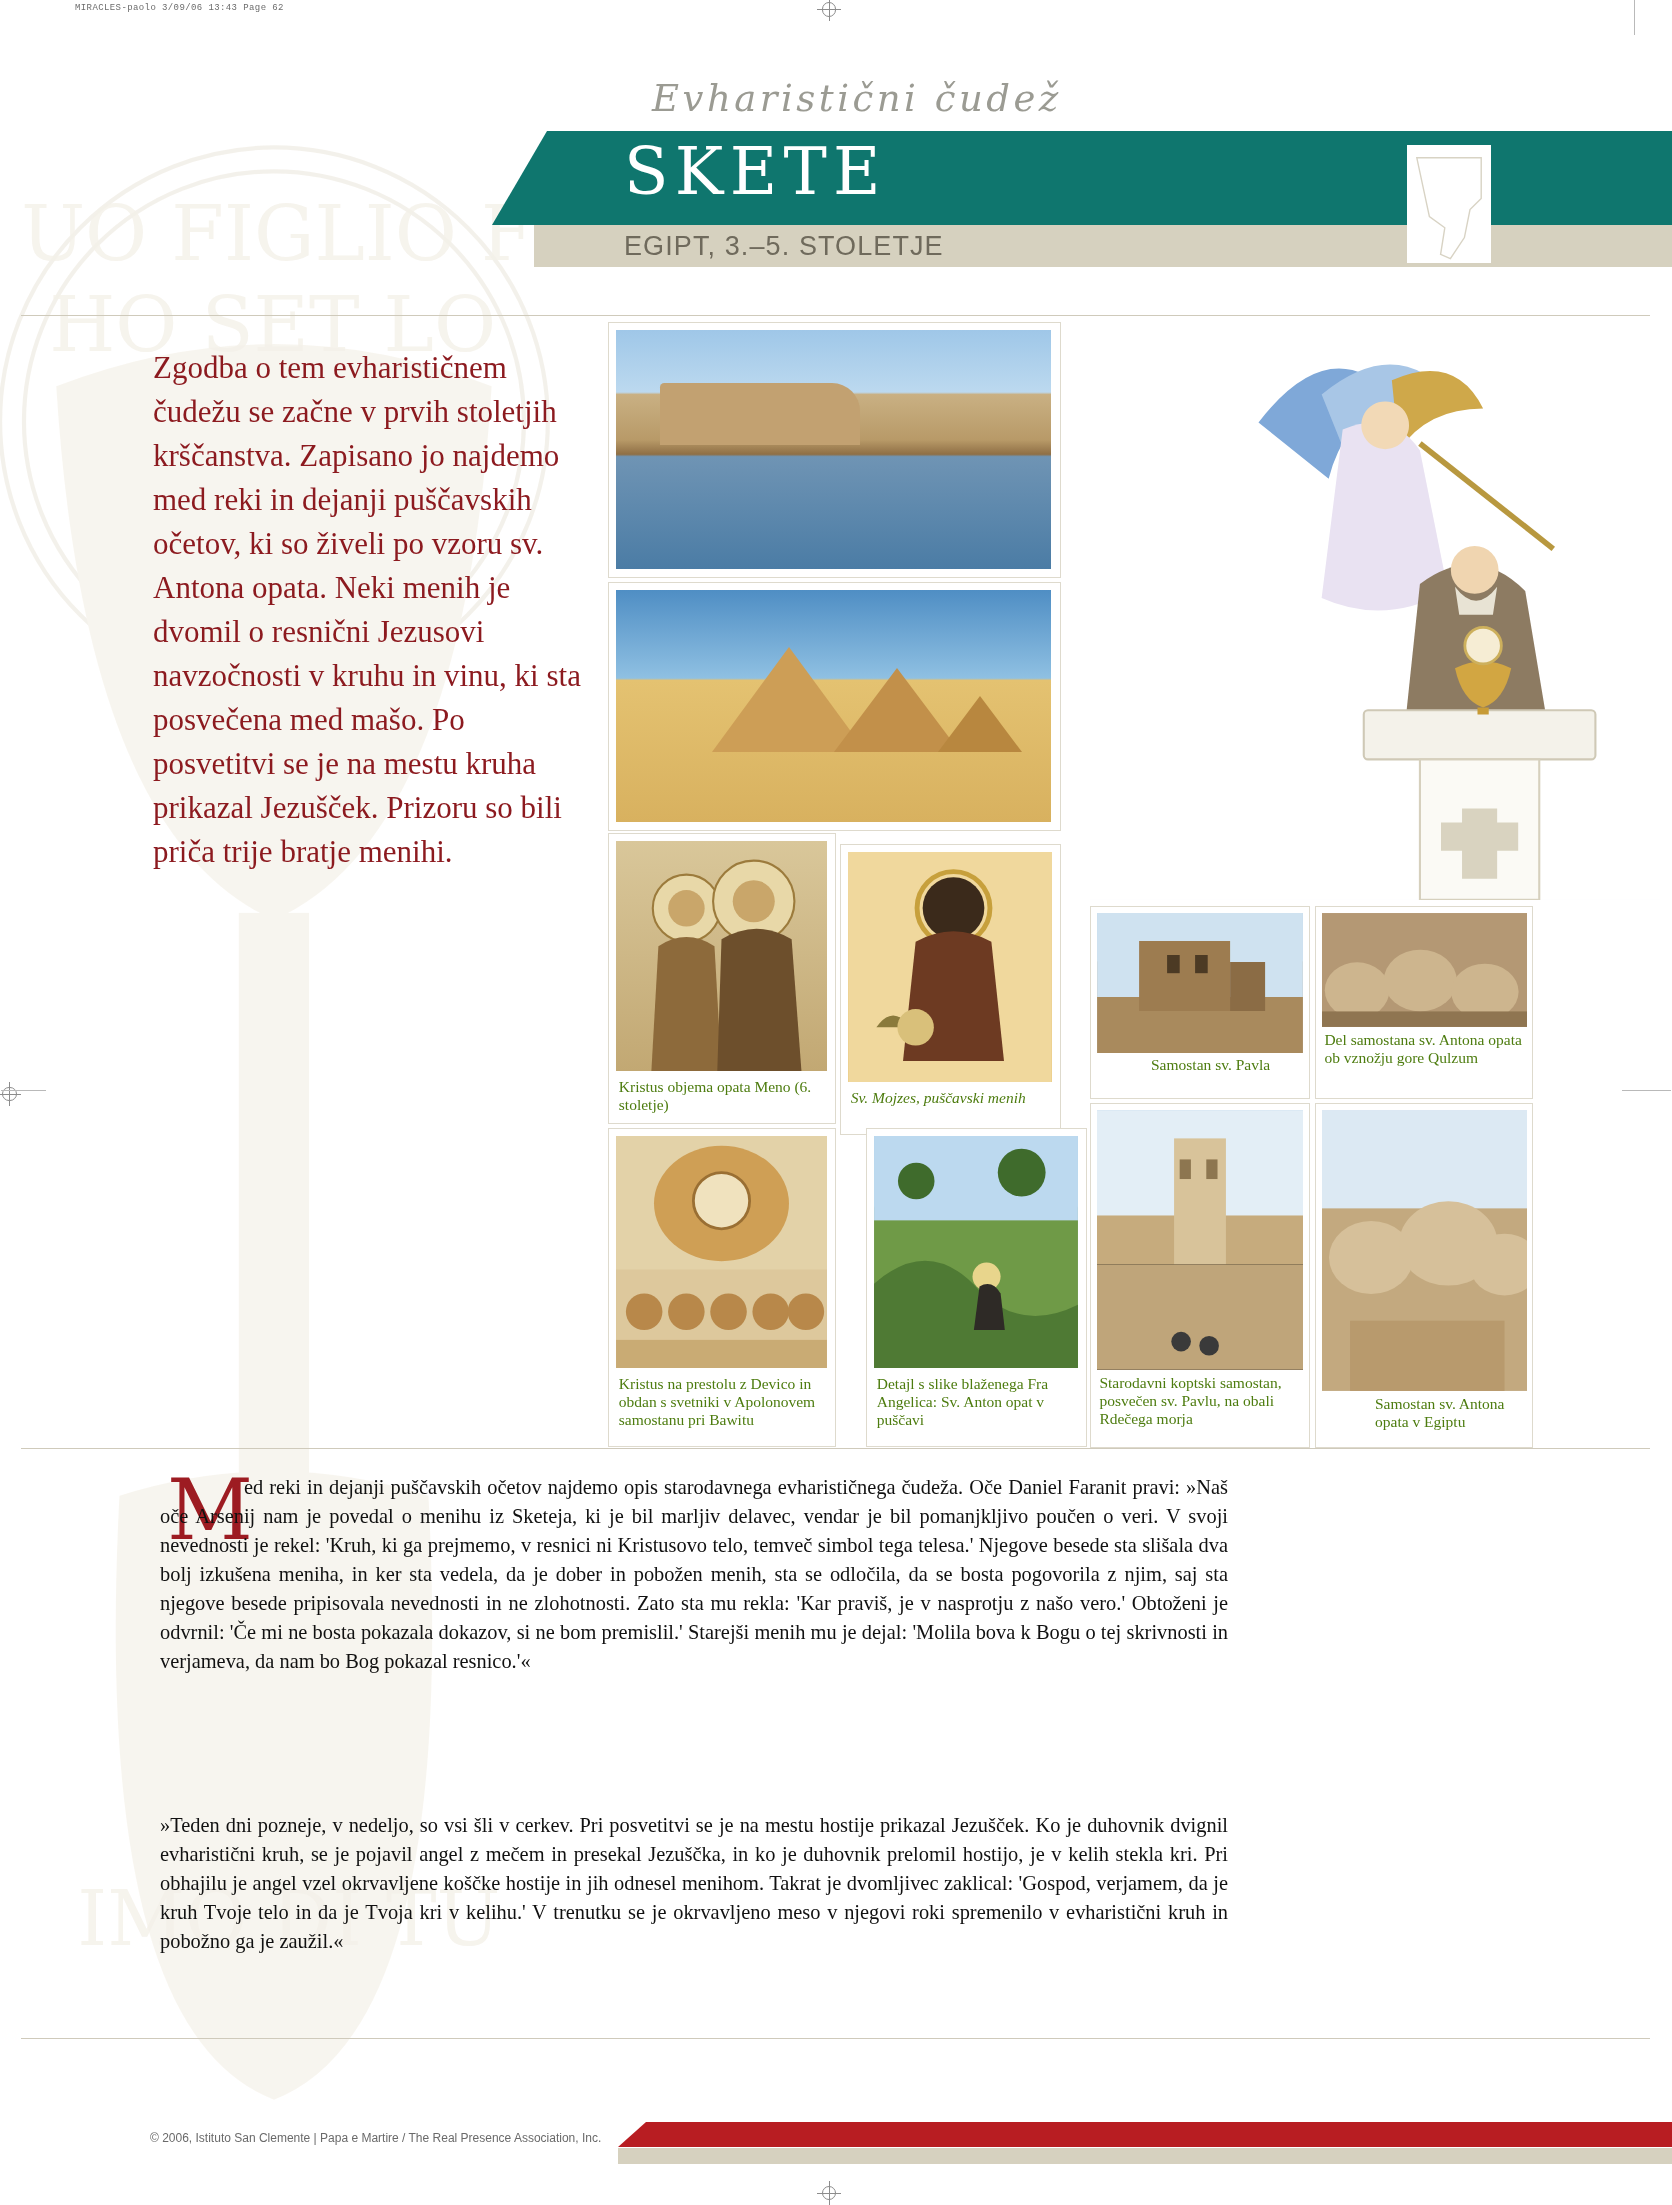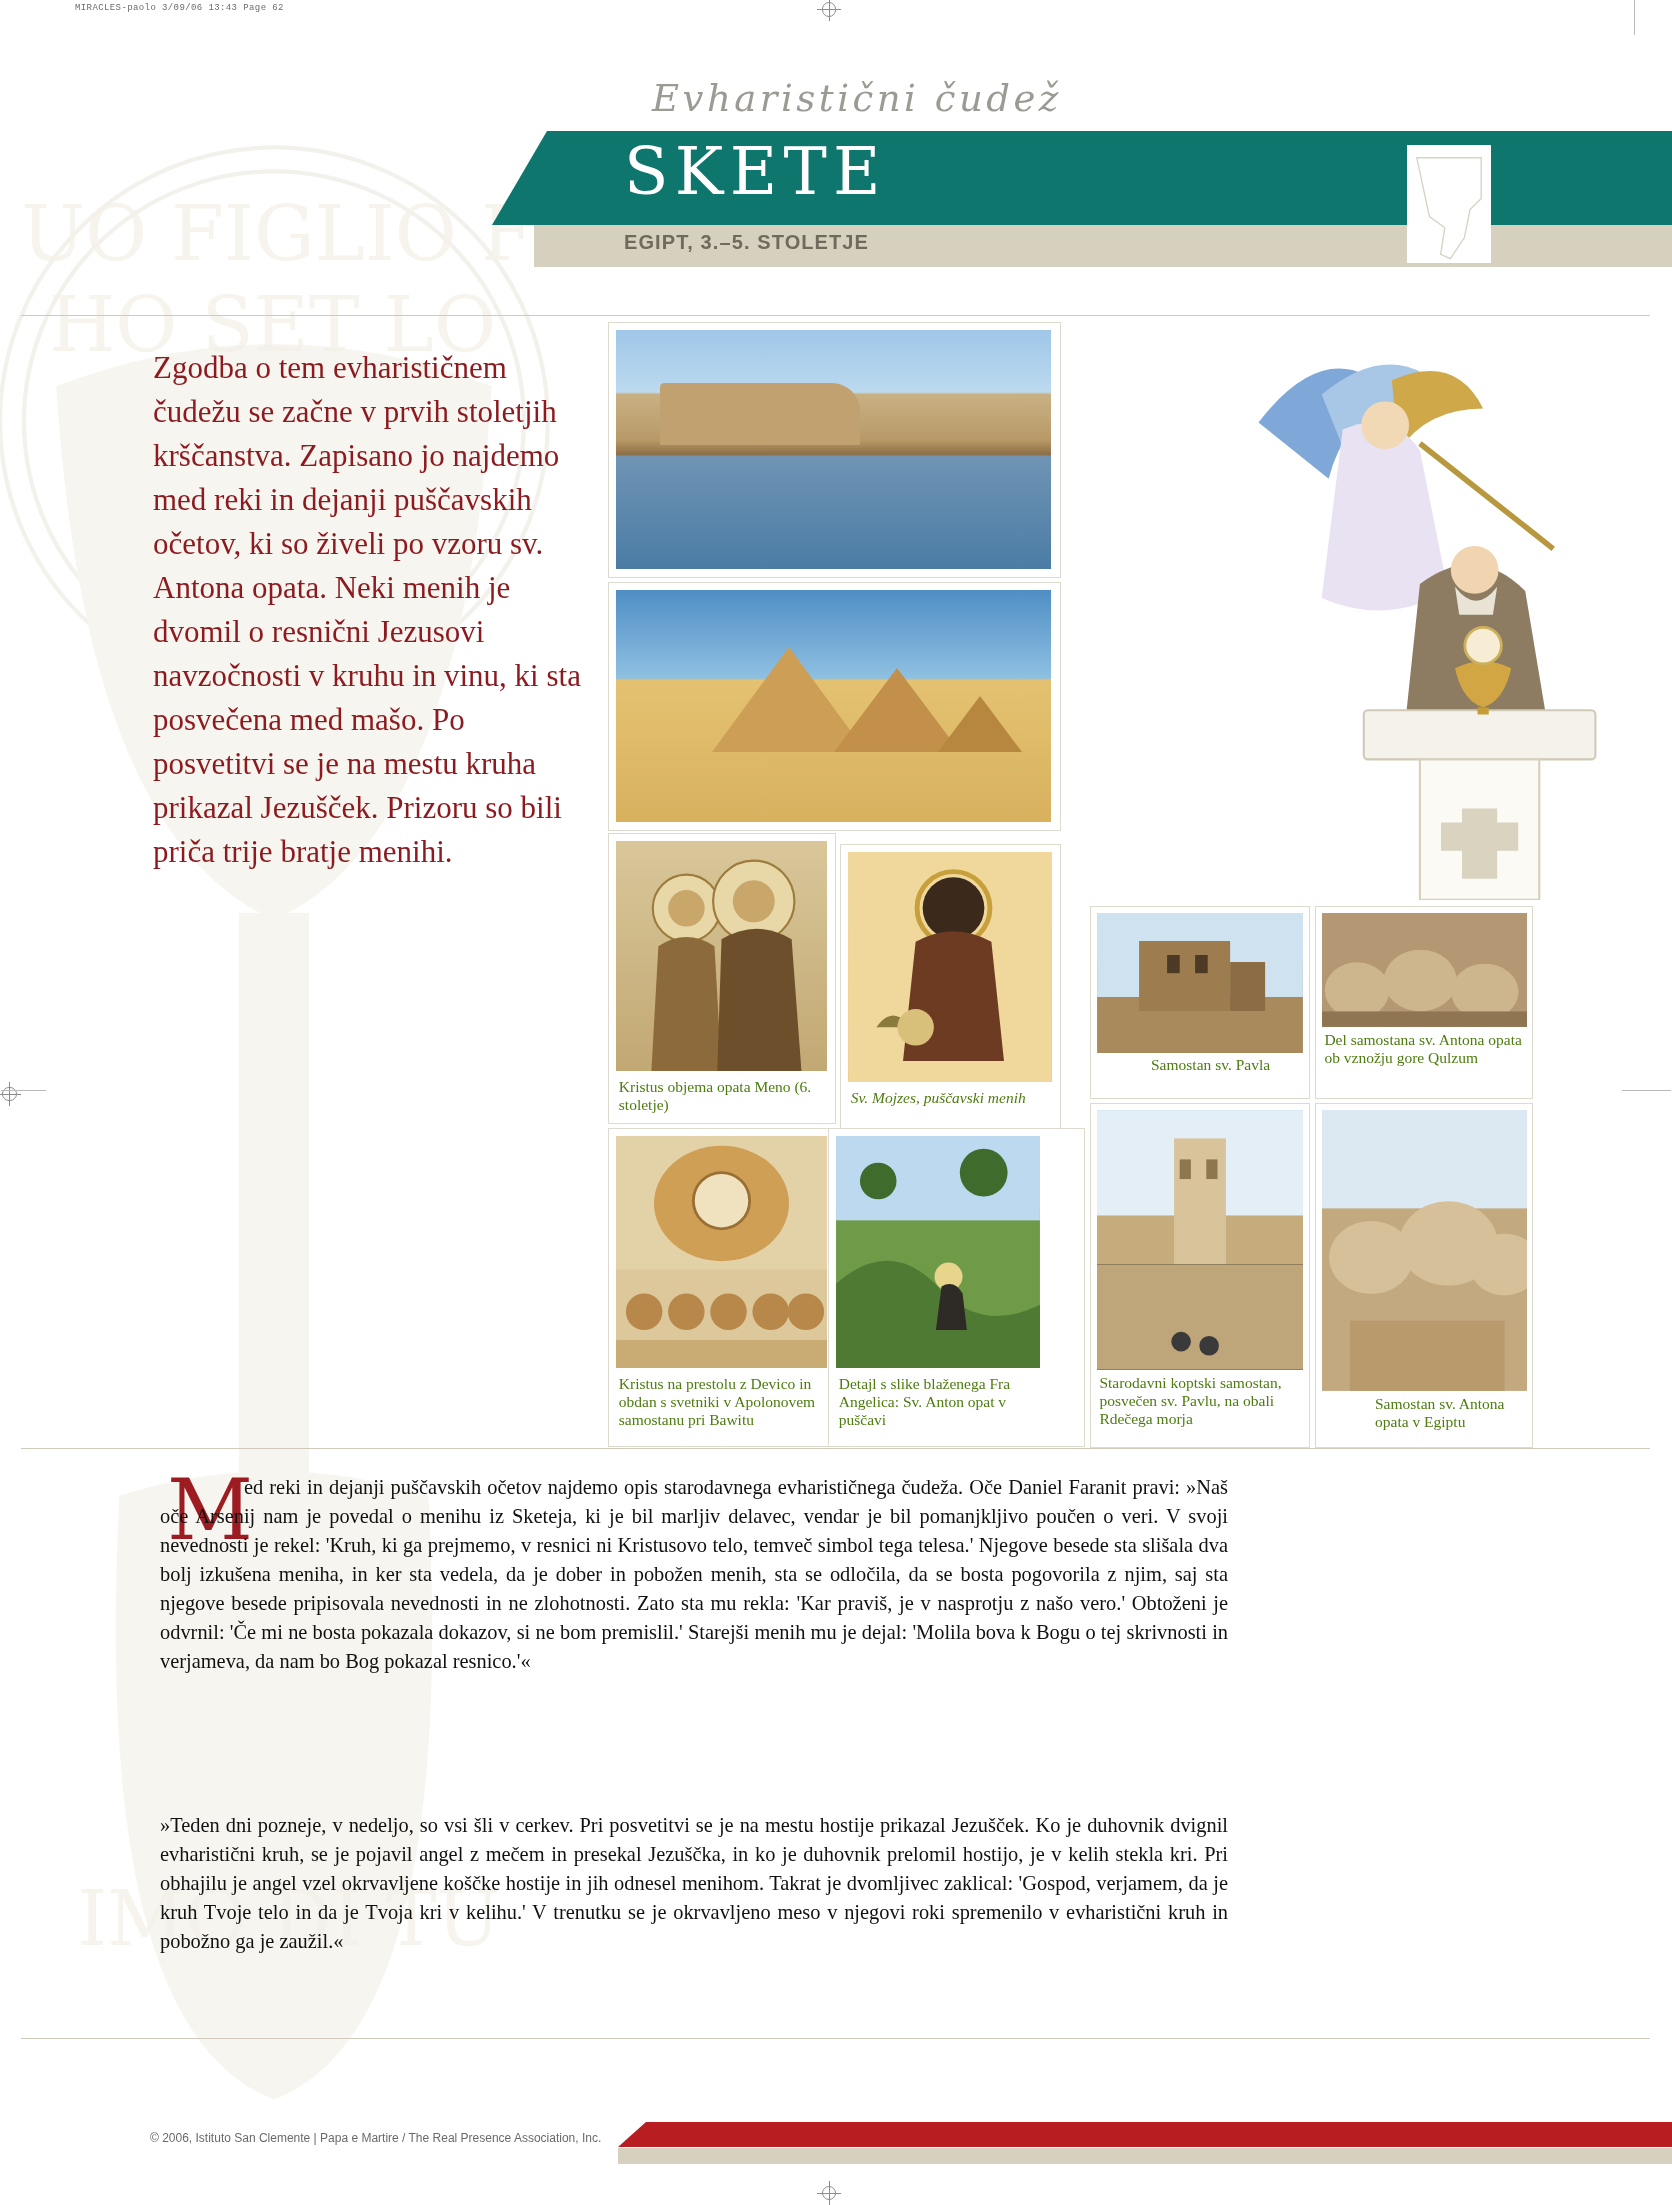--- a/index.html
+++ b/index.html
@@ -16,21 +16,21 @@
 
   
   .watermark{position:absolute;left:-28px;top:84px;width:632px;height:2037px;opacity:.5;pointer-events:none;}
 
   
   .script-title{position:absolute;left:604px;top:77px;font-family:"DejaVu Serif",serif;font-style:italic;font-size:37px;color:#9b9b93;letter-spacing:3.5px;margin-left:48px;}
   .banner-red{position:absolute;left:492px;top:131px;width:1181px;height:94px;background:#0f766e;
       clip-path:polygon(55px 0,1181px 0,1181px 94px,0 94px);}
   .banner-red .txt{position:absolute;left:132px;top:2.8px;font-family:"DejaVu Serif",serif;font-size:65px;color:#ffffff;letter-spacing:6.3px;}
   .banner-grey{position:absolute;left:534px;top:225px;width:1138px;height:42px;background:#d6d1bf;}
-  .banner-grey .txt{position:absolute;left:90px;top:5.6px;font-family:"Liberation Sans",sans-serif;font-size:20px;color:#6f6a5c;letter-spacing:1.1px;font-weight:bold;}
+  .banner-grey .txt{position:absolute;left:90px;top:5.6px;font-family:"Liberation Sans",sans-serif;font-size:27px;color:#6f6a5c;letter-spacing:1.1px;}
   .map-box{position:absolute;left:1407px;top:145px;width:84px;height:118px;background:#ffffff;}
 
   .rule-top{position:absolute;left:21px;top:315px;width:1629px;height:1.4px;background:#cfcabb;}
   .rule-mid{position:absolute;left:21px;top:1448px;width:1629px;height:1.4px;background:#cfcabb;}
   .rule-bot{position:absolute;left:21px;top:2038px;width:1629px;height:1.4px;background:#cfcabb;}
 
   
   .lead{position:absolute;left:153px;top:346px;width:435px;font-family:"Liberation Serif",serif;
         font-size:31px;line-height:44px;color:#8c1a1f;}
 
@@ -172,21 +172,21 @@
         <circle cx="160" cy="250" r="26"></circle>
           <circle cx="220" cy="250" r="26"></circle>
         <circle cx="270" cy="250" r="26"></circle>
       </g>
       <rect y="290" width="300" height="40" fill="#c9ab74"></rect>
     </svg>
   </div>
   <div class="cap" style="left:9.8px;top:246px;width:208px;">Kristus na prestolu z Devico in obdan s svetniki v Apolonovem samostanu pri Bawitu</div>
 </div>
 
-<div class="panel" style="left:828px;top:1128px;width:219px;height:317px;padding-left:36px;">
+<div class="panel" style="left:866px;top:1128px;width:219px;height:317px;">
   <div class="ph icon4" style="left:7px;top:7px;width:204px;height:232px;">
     <svg viewBox="0 0 290 330" width="204" height="232">
       <rect width="290" height="330" fill="#bcd9ef"></rect>
       <rect y="120" width="290" height="210" fill="#6f9a47"></rect>
       <path d="M0 210 q80 -70 150 10 q60 60 140 20 v90 h-290z" fill="#4f7a34"></path>
       <circle cx="60" cy="64" r="26" fill="#3f6b2c"></circle>
       <circle cx="210" cy="52" r="34" fill="#3f6b2c"></circle>
       <circle cx="160" cy="200" r="20" fill="#e8d58c"></circle>
       <path d="M150 214 q18 -10 30 10 l6 52 h-44z" fill="#2e2a26"></path>
     </svg>

